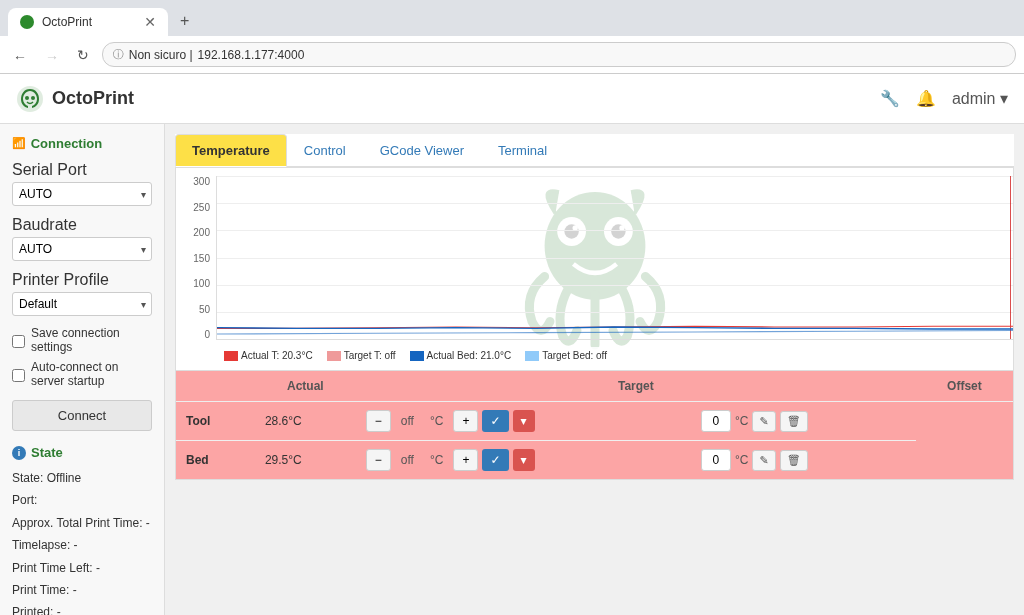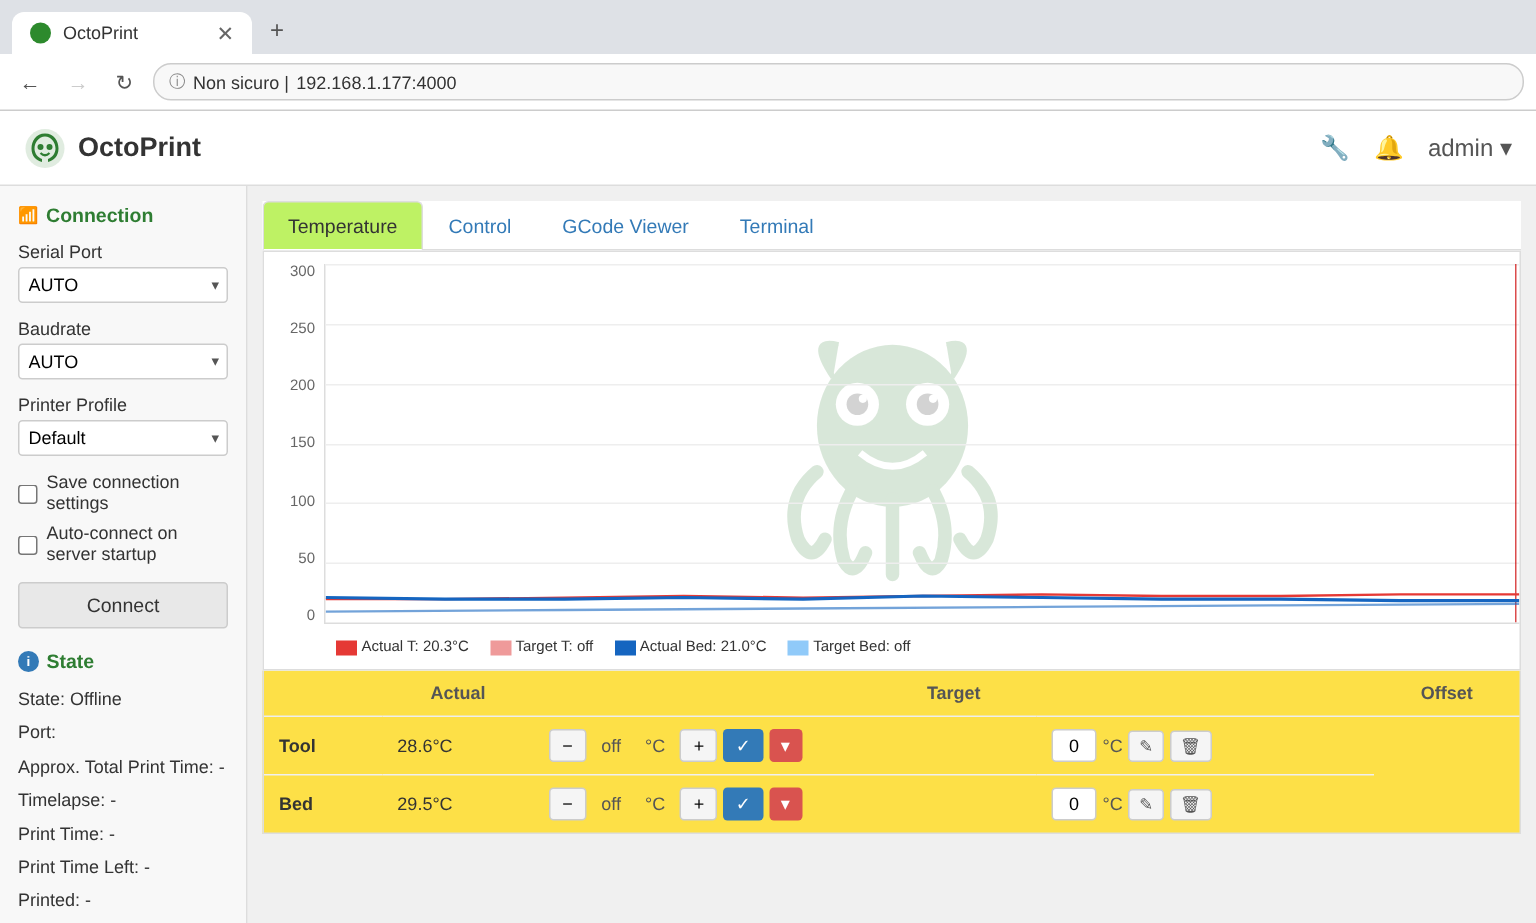--- a/index.html
+++ b/index.html
@@ -29,54 +29,54 @@
 
     
     .main-layout { display: flex; height: calc(615px - 95px); background: #f0f0f0; }
 
     
     .sidebar { width: 165px; background: #f8f8f8; border-right: 1px solid #ddd; padding: 12px; overflow-y: auto; flex-shrink: 0; }
     .sidebar-section { margin-bottom: 14px; }
     .sidebar-section-title { color: #2e7d32; font-size: 13px; font-weight: bold; margin-bottom: 10px; display: flex; align-items: center; gap: 5px; }
 
     .form-group { margin-bottom: 10px; }
-    .form-label { font-size: 12px; color: #333; margin-bottom: 3px; display: block; }
+    .form-label { font-size: 16px; color: #333; margin-bottom: 3px; display: block; }
     .form-select { width: 100%; border: 1px solid #ccc; border-radius: 3px; padding: 4px 6px; font-size: 12px; background: #fff; cursor: pointer; appearance: none; -webkit-appearance: none; position: relative; }
     .select-wrapper { position: relative; }
     .select-wrapper::after { content: '▾'; position: absolute; right: 6px; top: 50%; transform: translateY(-50%); font-size: 10px; color: #555; pointer-events: none; }
 
     .checkbox-group { display: flex; align-items: center; gap: 6px; margin-bottom: 6px; font-size: 12px; }
     .checkbox-group input { margin-top: 2px; flex-shrink: 0; }
 
     .connect-btn { width: 100%; background: #e8e8e8; border: 1px solid #ccc; border-radius: 3px; padding: 7px; font-size: 13px; cursor: pointer; text-align: center; color: #333; margin-top: 6px; }
 
     .state-section { margin-top: 12px; }
     .state-title { color: #2e7d32; font-size: 13px; font-weight: bold; margin-bottom: 8px; display: flex; align-items: center; gap: 5px; }
     .state-info { font-size: 12px; color: #333; line-height: 1.7; }
     .state-info .state-line { margin-bottom: 2px; }
 
     
     .content-area { flex: 1; padding: 10px; overflow-y: auto; }
 
     
     .tabs { display: flex; border-bottom: 1px solid #ddd; margin-bottom: 0; background: #fff; }
     .tab { padding: 8px 16px; font-size: 13px; cursor: pointer; border: 1px solid transparent; border-bottom: none; color: #555; }
-    .tab.active { border: 1px solid #ddd; border-bottom: 1px solid #fff; border-radius: 4px 4px 0 0; color: #333; background: #bef264; margin-bottom: -1px; }
+    .tab.active { border: 1px solid #ddd; border-bottom: 1px solid #fff; border-radius: 4px 4px 0 0; color: #333; background: #fde047; margin-bottom: -1px; font-weight: bold; }
     .tab.link { color: #337ab7; }
 
     
-    .chart-container { border: 1px solid #ddd; background: #fff; position: relative; height: 280px; }
+    .chart-container { border: 1px solid #ddd; background: #fff; position: relative; height: 204px; }
     .chart-y-axis { position: absolute; left: 0; top: 8px; bottom: 30px; width: 38px; display: flex; flex-direction: column; justify-content: space-between; align-items: flex-end; padding-right: 4px; font-size: 10px; color: #666; }
     .chart-plot { position: absolute; left: 40px; top: 8px; right: 0; bottom: 30px; border-left: 1px solid #ddd; border-bottom: 1px solid #ddd; overflow: hidden; }
     .chart-gridline { position: absolute; left: 0; right: 0; border-top: 1px solid #eee; }
     .chart-vertical-line { position: absolute; top: 0; bottom: 0; width: 1px; background: #c00; opacity: 0.7; }
     .legend-item { display: flex; align-items: center; gap: 3px; }
 
     
-    .temp-controls { background: #fde047; border: 1px solid #ddd; border-top: none; padding: 0; }
+    .temp-controls { background: #fca5a5; border: 1px solid #ddd; border-top: none; padding: 0; }
     .temp-table { width: 100%; border-collapse: collapse; }
     .temp-table th { padding: 8px 10px; font-size: 12px; font-weight: bold; color: #555; border-bottom: 1px solid #eee; }
     .temp-table td { padding: 8px 10px; font-size: 12px; border-bottom: 1px solid #f0f0f0; vertical-align: middle; }
     .temp-table tr:last-child td { border-bottom: none; }
     .temp-row-label { font-weight: bold; font-size: 13px; }
 
     .target-controls { display: flex; align-items: center; gap: 4px; }
     .ctrl-btn { border: 1px solid #ccc; background: #f5f5f5; padding: 3px 8px; cursor: pointer; font-size: 12px; border-radius: 3px; }
     .target-value { padding: 2px 6px; font-size: 12px; color: #555; }
 
@@ -191,22 +191,22 @@
         <span style="background:#337ab7; color:#fff; border-radius:50%; width:14px; height:14px; display:inline-flex; align-items:center; justify-content:center; font-size:9px; font-weight:bold; flex-shrink:0;">i</span>
         <span>State</span>
       </div>
       <div class="state-info">
         <div class="state-line">State: Offline</div>
         <div class="state-line">
           <span>Port:</span>
         </div>
         <div class="state-line">Approx. Total Print Time: -</div>
         <div class="state-line">Timelapse: -</div>
+        <div class="state-line">Print Time Left: -</div>
         <div class="state-line">Print Time: -</div>
-        <div class="state-line">Print Time Left: -</div>
         <div class="state-line">Printed: -</div>
       </div>
     </div>
   </div>
 
   <div class="content-area">
 
     <div class="tabs">
       <div class="tab active">Temperature</div>
       <div class="tab link">Control</div>

